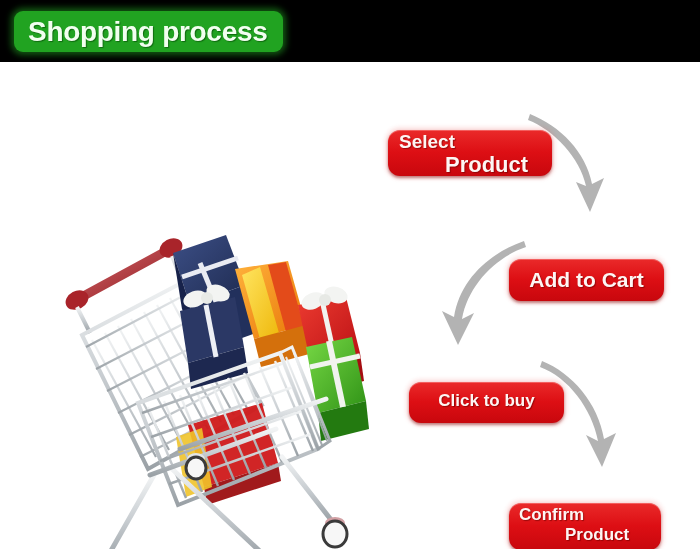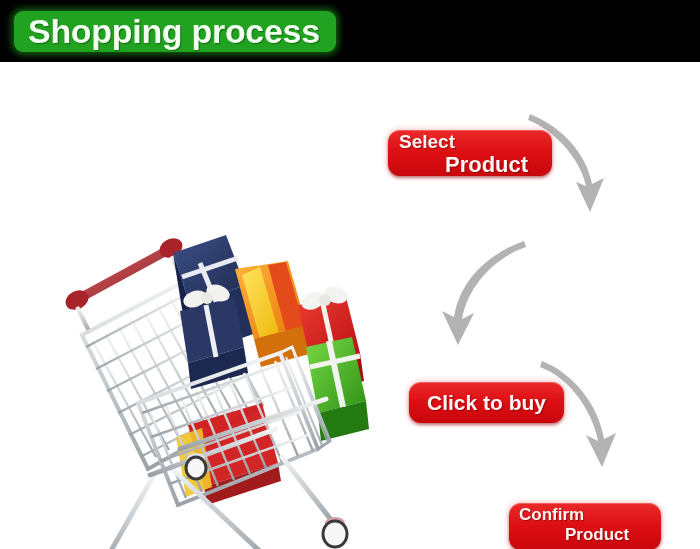--- a/index.html
+++ b/index.html
@@ -40,21 +40,21 @@
     content: "";
     position: absolute;
     left: -4px; top: -3px; right: -4px; bottom: -3px;
     background: #1d941d;
     border-radius: 12px;
     filter: blur(3px);
     z-index: -1;
   }
   .title-text {
     color: #f2fff0;
-    font-size: 34px;
+    font-size: 28px;
     font-weight: bold;
     letter-spacing: -0.3px;
     white-space: nowrap;
     text-shadow: 1px 1px 1px rgba(0,60,0,0.55);
   }
 
   
   .canvas {
     position: absolute;
     left: 0; top: 62px;
@@ -100,21 +100,21 @@
     text-align: center; font-size: 21px;
   }
 
   
   #btn-click {
     left: 409px; top: 320px;
     width: 155px; height: 41px;
   }
   #btn-click .line1 {
     left: 0; right: 0; top: 9px;
-    text-align: center; font-size: 21px;
+    text-align: center; font-size: 17px;
   }
 
   
   #btn-confirm {
     left: 509px; top: 441px;
     width: 152px; height: 47px;
   }
   #btn-confirm .line1 { left: 10px; top: 2px;  font-size: 17px; }
   #btn-confirm .line2 { left: 56px; top: 22px; font-size: 17px; }
 
@@ -331,20 +331,23 @@
 
     <svg class="arrow" style="left:530px; top:295px;" width="110" height="110" viewBox="0 0 110 110">
       <path d="M10 10 C 38 20, 62 52, 68 84 L 56 78 L 72 110 L 86 76 L 74 82 C 68 46, 42 16, 12 4 Z" fill="#b3b3b3"></path>
     </svg>
 
     <div class="flow-btn" id="btn-select">
       <span class="line line1">Select</span>
       <span class="line line2">Product</span>
     </div>
 
+    <div class="flow-btn" id="btn-add">
+      <span class="line line1">Add to Cart</span>
+    </div>
 
     <div class="flow-btn" id="btn-click">
       <span class="line line1">Click to buy</span>
     </div>
 
     <div class="flow-btn" id="btn-confirm">
       <span class="line line1">Confirm</span>
       <span class="line line2">Product</span>
     </div>
 

